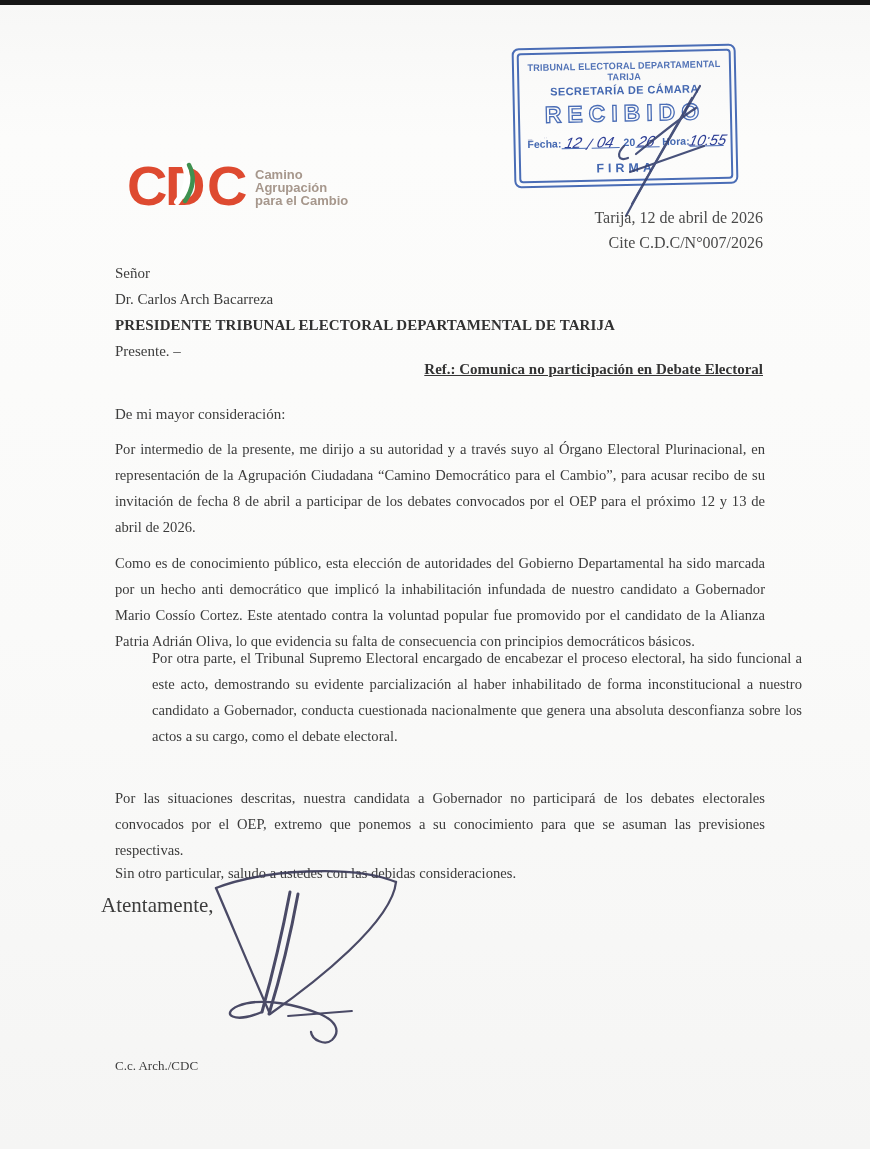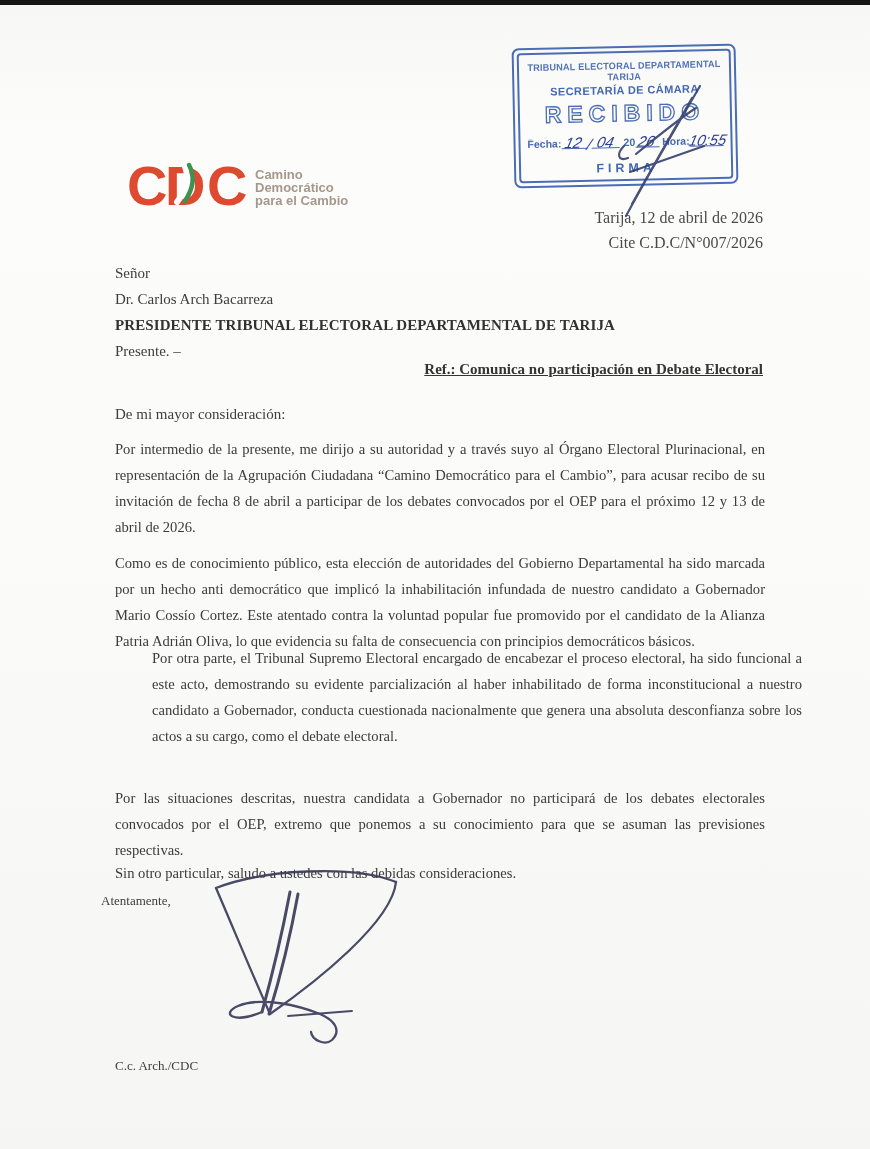--- a/index.html
+++ b/index.html
@@ -38,42 +38,42 @@
   .abs { position:absolute;font-family:Liberation Serif, serif; }
   .date-block { left:115px; top:205px; width:648px; text-align:right; font-size:16px; line-height:25px; color:#4a4a4a; }
   .recipient { left:115px; top:260px; font-size:15px; line-height:26px; }
   .recipient .bold-title { font-weight:700; color:#323232; letter-spacing:.1px; }
   .ref-line { left:115px; top:361px; width:648px; text-align:right; font-size:15px; font-weight:700; color:#343434; }
   .ref-line span { text-decoration:underline; }
   .greeting { left:115px; top:406px; font-size:15px; }
   .para { left:115px; width:650px; font-size:14.6px; line-height:26px; text-align:justify; color:#3b3b3b; }
   .p1 { top:436px; } .p2 { top:550px; } .p3 { top:645px;margin-left:37px; } .p4 { top:785px; }
   .p5 { top:860px; text-align:left; }
-  .closing { left:101px; top:893px; font-size:13px; }
+  .closing { left:101px; top:893px; font-size:21px; }
   .sig-name { left:115px; top:985px; font-size:15px; line-height:26px; }
   .cc-line { left:115px; top:1058px; font-size:13px; }
   .main-sign { position:absolute; left:192px; top:864px; width:250px; height:190px; pointer-events:none; }
 </style>
 </head>
 <body>
 
 <div class="page">
   <div class="top-bar"></div>
 
   <div class="logo">
     <svg width="122" height="60" viewBox="0 0 122 60">
       <text x="0" y="49" font-family="Liberation Sans, DejaVu Sans, sans-serif" font-size="56" font-weight="bold" fill="#de4a30">C</text>
       <text x="38" y="49" font-family="Liberation Sans, DejaVu Sans, sans-serif" font-size="56" font-weight="bold" fill="#de4a30">D</text>
       <text x="80" y="49" font-family="Liberation Sans, DejaVu Sans, sans-serif" font-size="56" font-weight="bold" fill="#de4a30">C</text>
       <path d="M 50 46 C 59 35, 63 21, 57 8" stroke="#ffffff" stroke-width="6" fill="none" stroke-linecap="round"></path>
       <path d="M 58 45 C 66 33, 68 20, 62 9" stroke="#3f9150" stroke-width="4.5" fill="none" stroke-linecap="round"></path>
     </svg>
     <div class="logo-tagline">
       <div>Camino</div>
-      <div>Democrático</div>
+      <div>Agrupación</div>
       <div>para el Cambio</div>
     </div>
   </div>
 
   <div class="stamp">
     <div class="stamp-outer">
       <div class="stamp-inner">
         <div class="stamp-line1">TRIBUNAL ELECTORAL DEPARTAMENTAL TARIJA</div>
         <div class="stamp-line2">SECRETARÍA DE CÁMARA</div>
         <div class="recibido">RECIBIDO</div>

